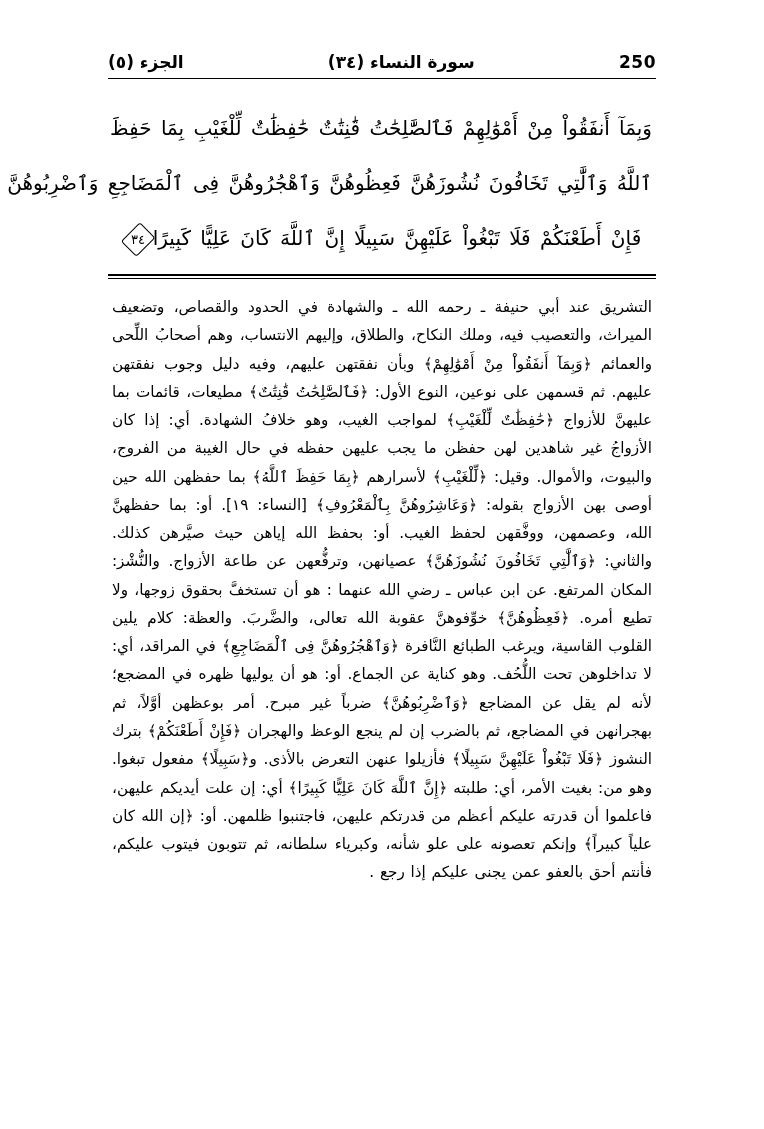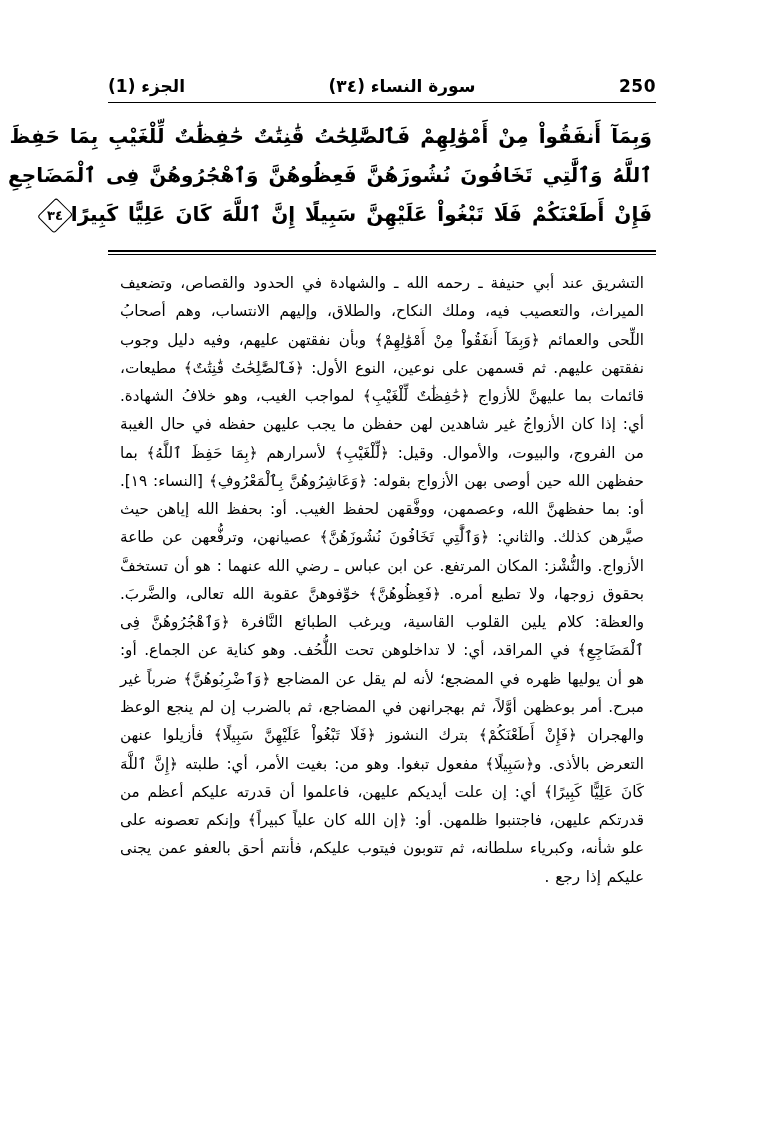--- a/index.html
+++ b/index.html
@@ -38,42 +38,42 @@
     font-size: 17px;
     font-weight: bold;
     white-space: nowrap;
   }
   .header .surah {
     font-size: 17px;
     font-weight: bold;
     flex: 1;
     text-align: center;
     white-space: nowrap;
-    margin-top: 24px;
   }
 
   .rule-top {
     border-top: 1px solid #000;
     margin: 4px 0 0 0;
   }
 
   
   .quran-block {
     padding: 14px 4px 10px 4px;
     text-align: center;
     direction: rtl;
   }
   .quran-line {
     font-family: "DejaVu Sans", sans-serif;
     font-size: 20px;
-    font-weight: bold;
+    font-weight: normal;
     line-height: 1.95;
     letter-spacing: 0px;
     word-spacing: 3px;
     white-space: nowrap;
+    margin-top: 16px;
   }
   .ayah-mark {
     display: inline-block;
     border: 1px solid #000;
     border-radius: 3px;
     font-size: 13px;
     padding: 0 3px;
     margin: 0 4px;
     vertical-align: middle;
     transform: rotate(45deg);
@@ -96,31 +96,31 @@
   
   .body-text {
     direction: rtl;
     text-align: justify;
     text-align-last: right;
     font-size: 15.2px;
     line-height: 1.86;
     word-spacing: 1px;
   }
   .body-text p {
-    margin: 12px;
+    margin: 4px;
     text-indent: 0;
   }
 </style>
 </head>
 <body>
 
 <div class="page">
 
   <div class="header">
-    <span class="part">الجزء (1)</span>
+    <span class="part">الجزء (٥)</span>
     <span class="surah">سورة النساء (٣٤)</span>
     <span class="page-num">250</span>
   </div>
 
   <div class="rule-top"></div>
 
   <div class="quran-block">
     <div class="quran-line">وَبِمَآ أَنفَقُواْ مِنْ أَمْوَٰلِهِمْ فَٱلصَّٰلِحَٰتُ قَٰنِتَٰتٌ حَٰفِظَٰتٌ لِّلْغَيْبِ بِمَا حَفِظَ</div>
     <div class="quran-line">ٱللَّهُ وَٱلَّٰتِي تَخَافُونَ نُشُوزَهُنَّ فَعِظُوهُنَّ وَٱهْجُرُوهُنَّ فِى ٱلْمَضَاجِعِ وَٱضْرِبُوهُنَّ</div>
     <div class="quran-line">

